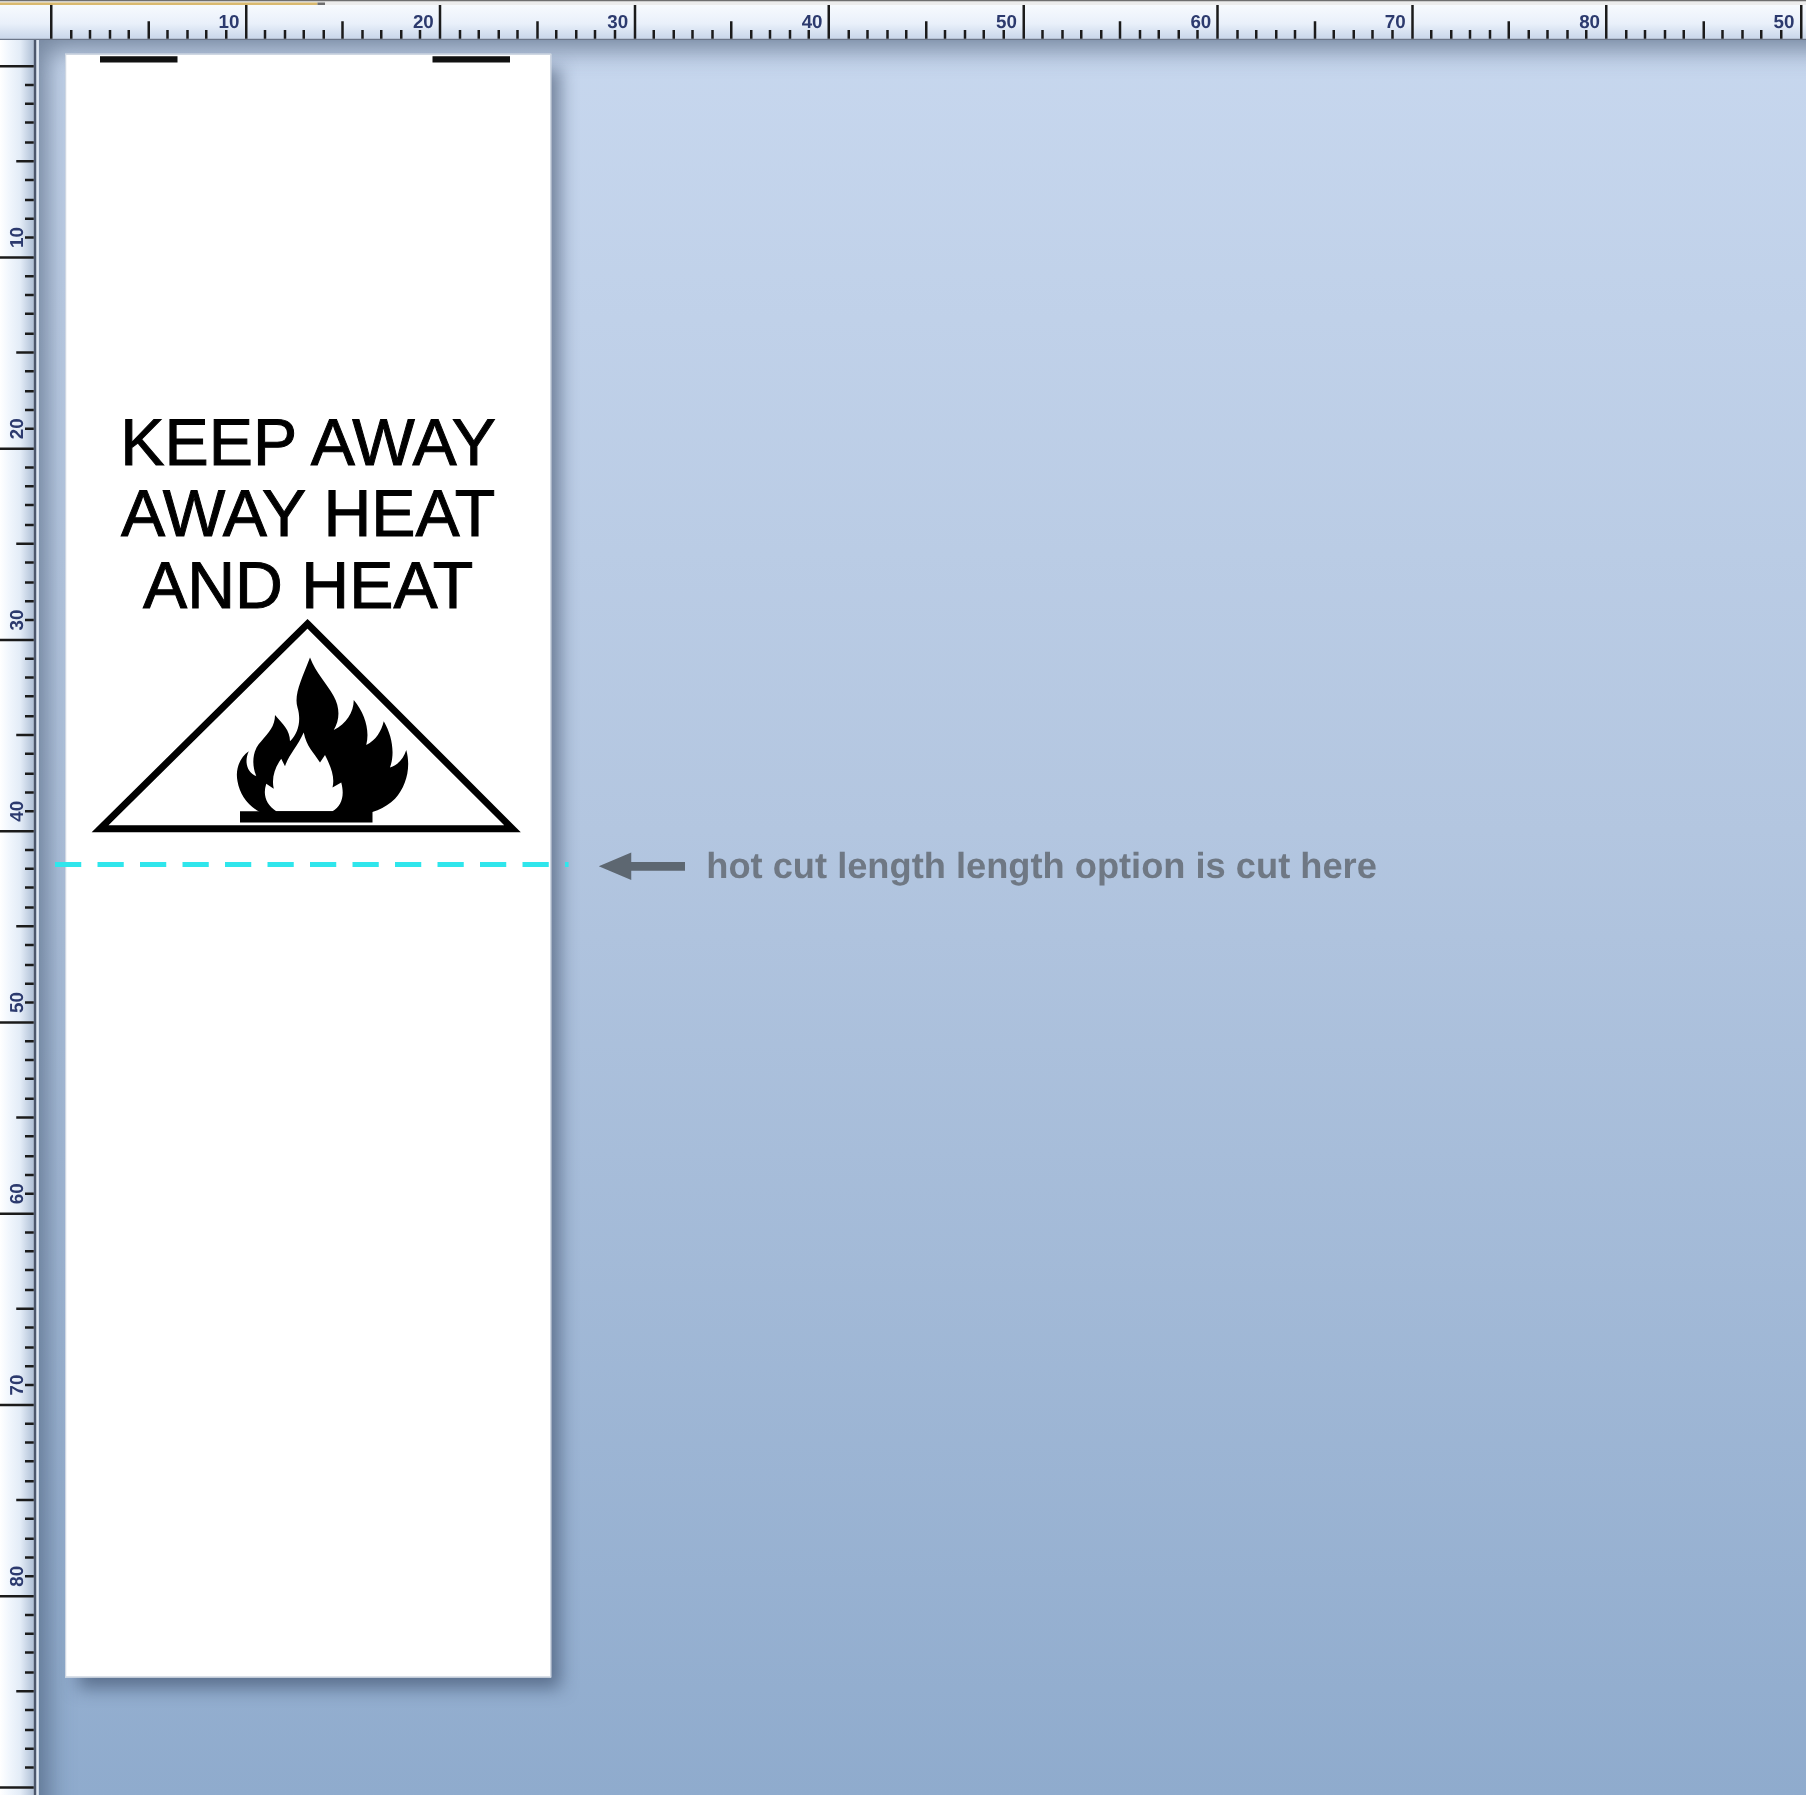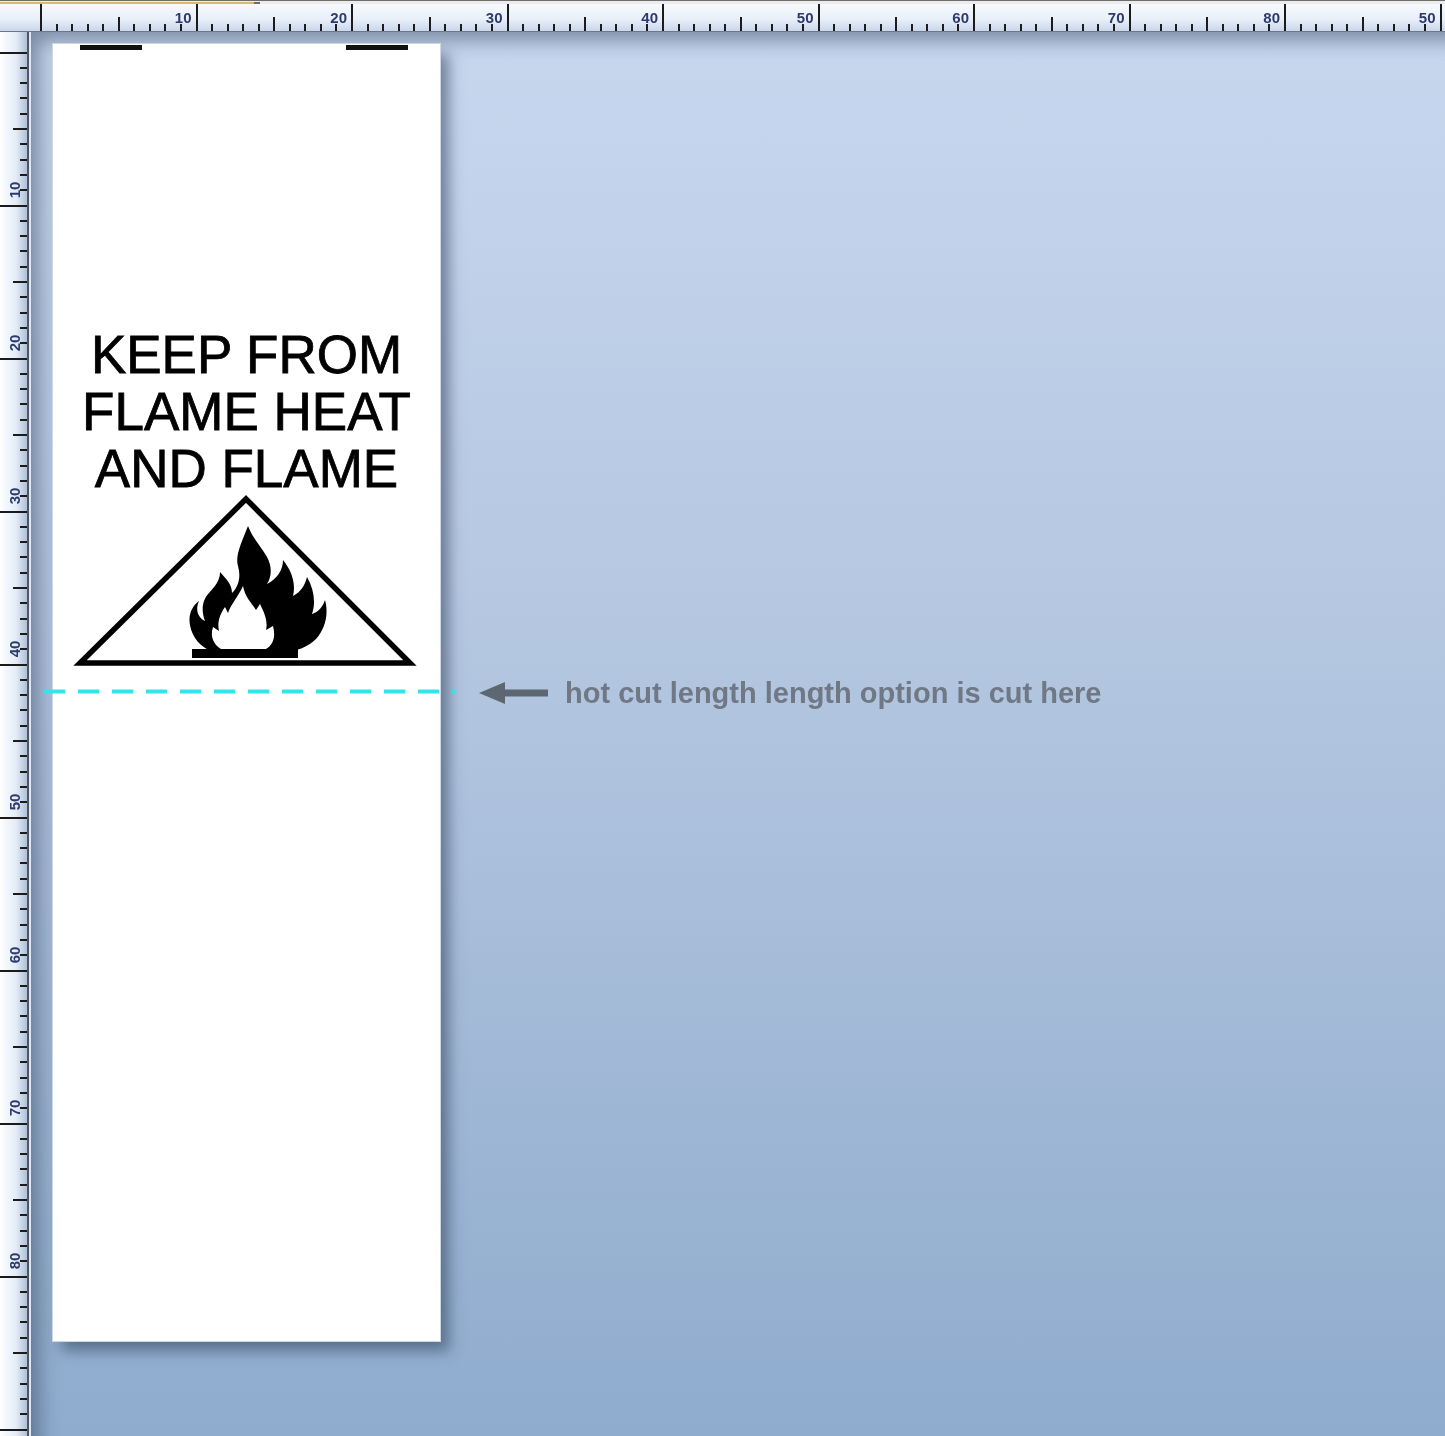--- a/index.html
+++ b/index.html
@@ -305,23 +305,23 @@
     </div>
 
   <div class="canvas">
 
     <div class="label">
       <div class="black-mark left"></div>
       <div class="black-mark right"></div>
 
 
       <div class="caution-lines">
-        <div>KEEP FROM</div>
-        <div>FLAME HEAT</div>
-        <div>AND FLAME</div>
+        <div>KEEP AWAY</div>
+        <div>AWAY HEAT</div>
+        <div>AND HEAT</div>
       </div>
 
       <svg class="symbol-svg" width="389" height="180" viewBox="0 0 389 180">
         <path d="M193,5 L357,169 L27,169 Z" fill="none" stroke="#000" stroke-width="5.5" stroke-linejoin="miter"></path>
         <path fill="#000" d="M195,32
           C200,45 208,52 214,63
           C219,72 219,82 214,90
           C224,85 230,76 230,66
           C239,77 243,90 240,102
           C248,98 252,91 254,83

